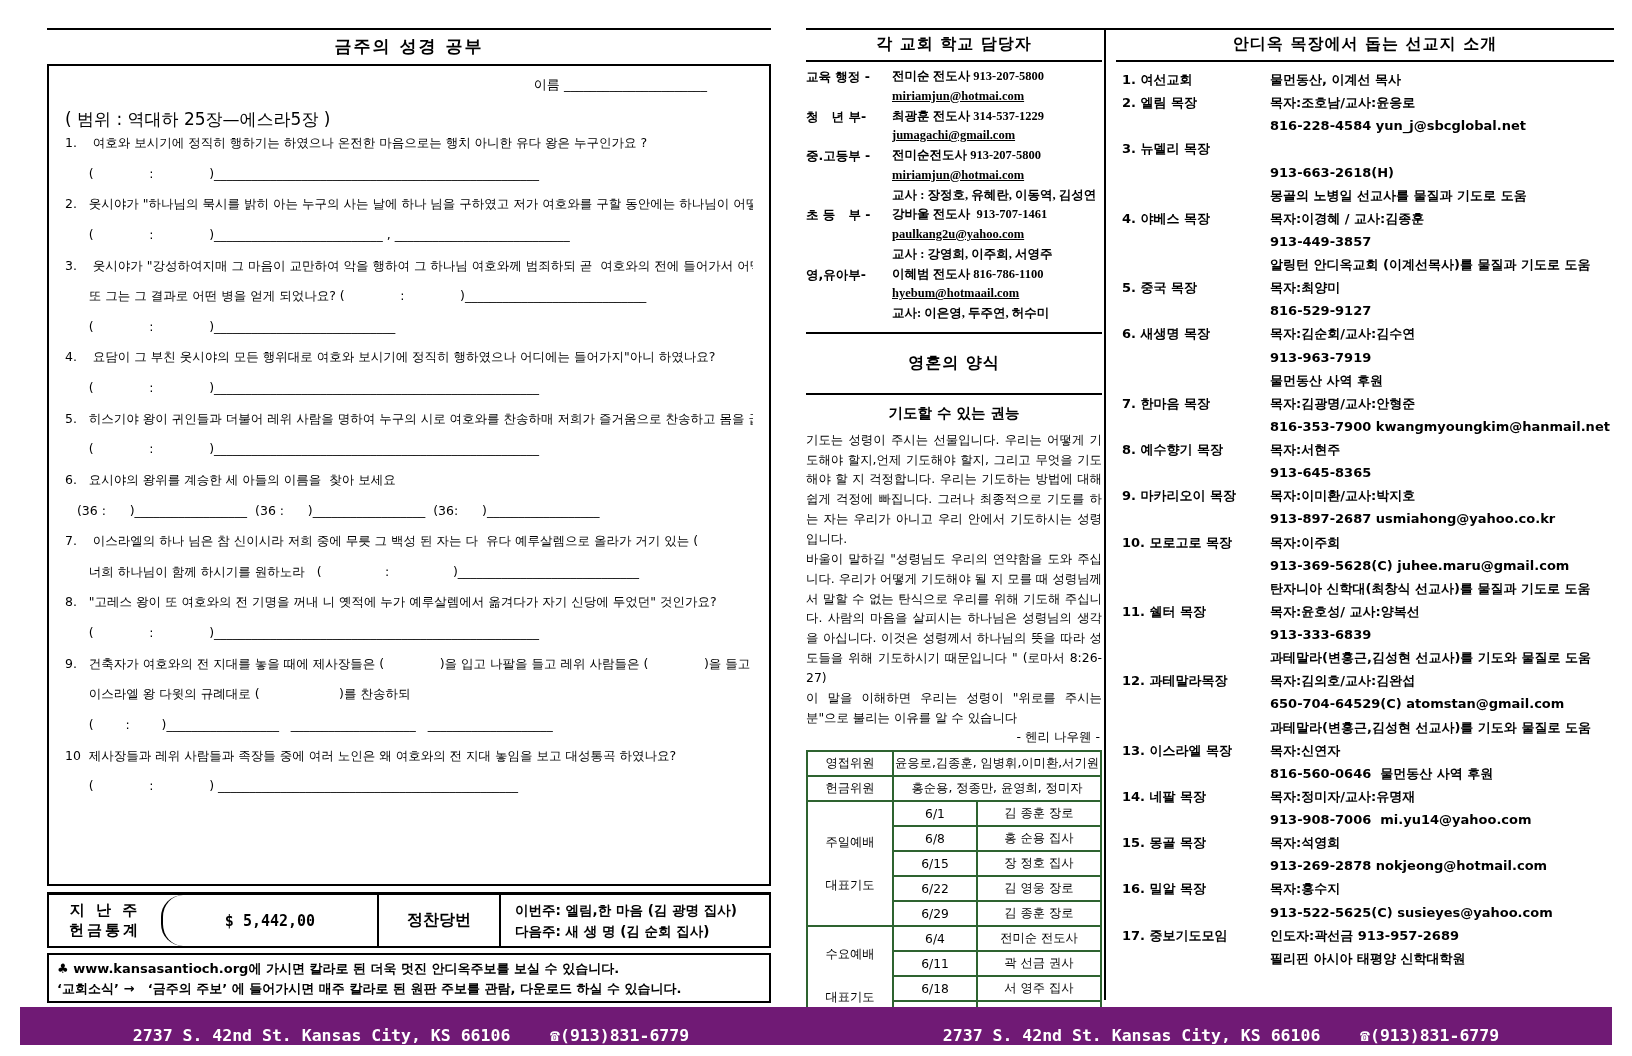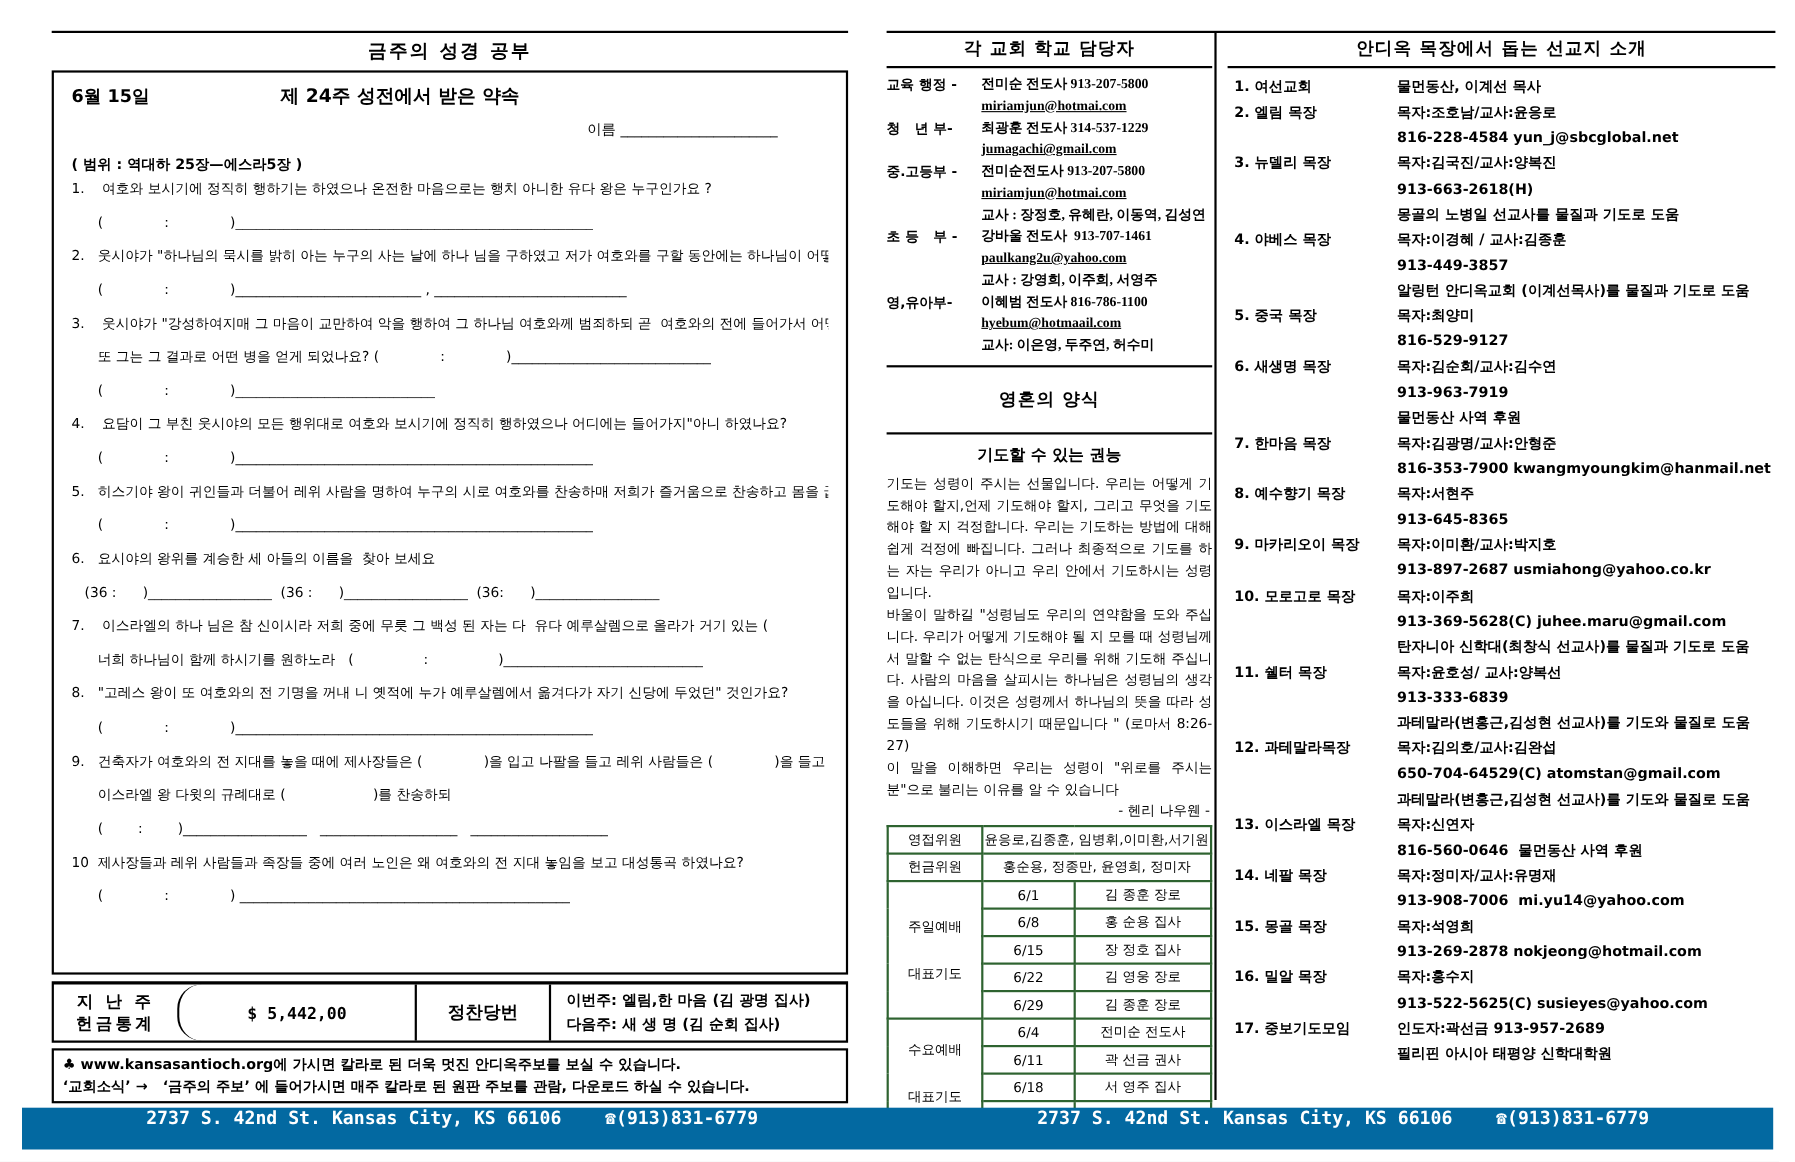--- a/index.html
+++ b/index.html
@@ -9,21 +9,21 @@
 
   
   .half-left{ position:absolute; left:47px; top:28px; width:724px; }
   .top-rule{ border-top:2px solid #000; }
   .bible-title{ text-align:center; font-weight:bold; font-size:17px; padding:5px 0 6px; letter-spacing:2px; }
   .qbox{ border:2px solid #000; height:822px; padding:10px 16px 4px; overflow:hidden; }
   .qhead{ display:flex; align-items:baseline; margin-bottom:10px; }
   .qdate{ font-weight:bold; font-size:16px; width:190px; flex:none; }
   .qlesson{ font-weight:bold; font-size:17px; flex:1; }
   .qname{ text-align:right; padding-right:46px; font-size:13px; margin-bottom:14px; }
-  .qscope{ font-size:13px; font-weight:bold; margin-bottom:4px; }
+  .qscope{ font-size:17px; font-weight:normal; margin-bottom:4px; }
   .wline{ font-size:12.5px; line-height:1.25; margin-bottom:15px; white-space:pre; overflow:hidden; }
 
   .summary{ display:flex; border:2px solid #000; border-top-width:3px; margin-top:6px; height:56px; text-align:center; }
   .scell{ border-left:2px solid #000; display:flex; flex-direction:column; justify-content:center; font-weight:bold; }
   .scell:first-child{ border-left:none; }
   .s1{ width:112px; font-size:15px; line-height:1.3; letter-spacing:3px; }
   .s2{ width:216px; font-size:15px; font-family:"DejaVu Sans Mono",monospace;border-radius:22px; }
   .s3{ width:122px; font-size:16px; }
   .s4{ flex:1; font-size:13.5px; align-items:flex-start; padding-left:14px; line-height:1.5; }
   .notes{ border:2px solid #000; margin-top:5px; padding:4px 8px; height:50px; overflow:hidden; }
@@ -54,37 +54,33 @@
   .wtable .cd{ width:84px; }
   .grp div{ line-height:1.4; }
   .grp .gap{ margin-top:26px; }
 
   .missions{ padding:6px 0 0 6px; }
   .m-line{ display:flex; font-weight:bold; font-size:13px; line-height:1.78; }
   .m-name{ min-width:148px; flex:none; white-space:pre; padding-right:6px; }
   .m-text{ flex:1; white-space:pre; overflow:hidden; }
 
   
-  .footer-bar{ position:absolute; left:20px; right:20px; top:1007px; height:38px; background:#0369a1; color:#fff; display:flex; align-items:flex-start;gap:28px; }
+  .footer-bar{ position:absolute; left:20px; right:20px; top:1007px; height:38px; background:#701a75; color:#fff; display:flex; align-items:flex-end;gap:28px; }
   .footer-half{ flex:1; text-align:center; font-family:"DejaVu Sans Mono",monospace; font-weight:bold; font-size:16.5px; white-space:pre; }
 </style>
 </head>
 <body>
 
 <div class="page">
 
   <div class="half-left">
     <div class="top-rule"></div>
     <div class="bible-title">금주의  성경 공부</div>
 
     <div class="qbox">
-      <div class="qhead">
-        <div class="qdate">6월 15일</div>
-        <div class="qlesson">제 24주   성전에서 받은 약속</div>
-      </div>
       <div class="qname">이름 ______________________</div>
       <div class="qscope">( 범위 : 역대하 25장—에스라5장 )</div>
 
       <div>
 
           <div class="wline q">1.    여호와 보시기에 정직히 행하기는 하였으나 온전한 마음으로는 행치 아니한 유다 왕은 누구인가요 ?</div>
 
           <div class="wline ans">      (              :              )____________________________________________________</div>
 
           <div class="wline q">2.   웃시야가 "하나님의 묵시를 밝히 아는 누구의 사는 날에 하나 님을 구하였고 저가 여호와를 구할 동안에는 하나님이 어떻게 하셨더라"</div>
@@ -309,21 +305,20 @@
             <span class="m-text">목자:조호남/교사:윤응로</span>
           </div>
 
           <div class="m-line">
             <span class="m-name"></span>
             <span class="m-text">816-228-4584 yun_j@sbcglobal.net</span>
           </div>
 
           <div class="m-line">
             <span class="m-name">3. 뉴델리 목장</span>
-            <span class="m-text">목자:김국진/교사:양복진</span>
           </div>
 
           <div class="m-line">
             <span class="m-name"></span>
             <span class="m-text">913-663-2618(H)</span>
           </div>
 
           <div class="m-line">
             <span class="m-name"></span>
             <span class="m-text">몽골의 노병일 선교사를 물질과 기도로 도움</span>

